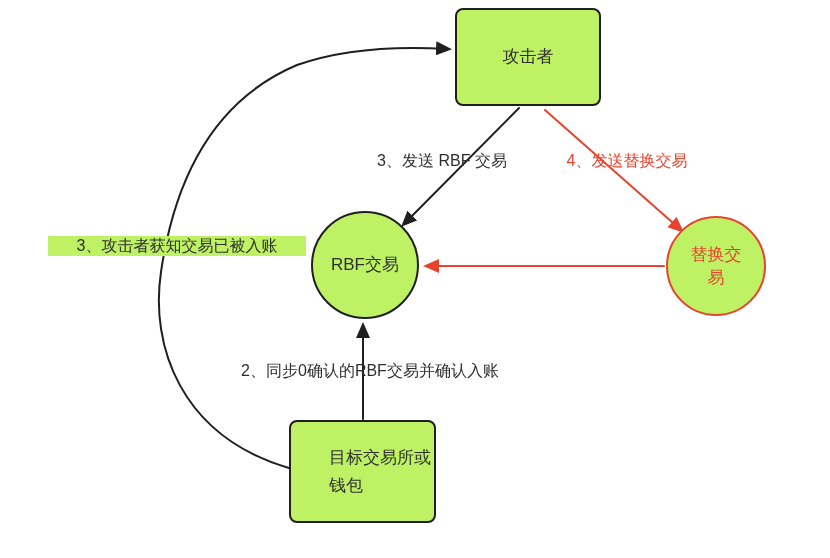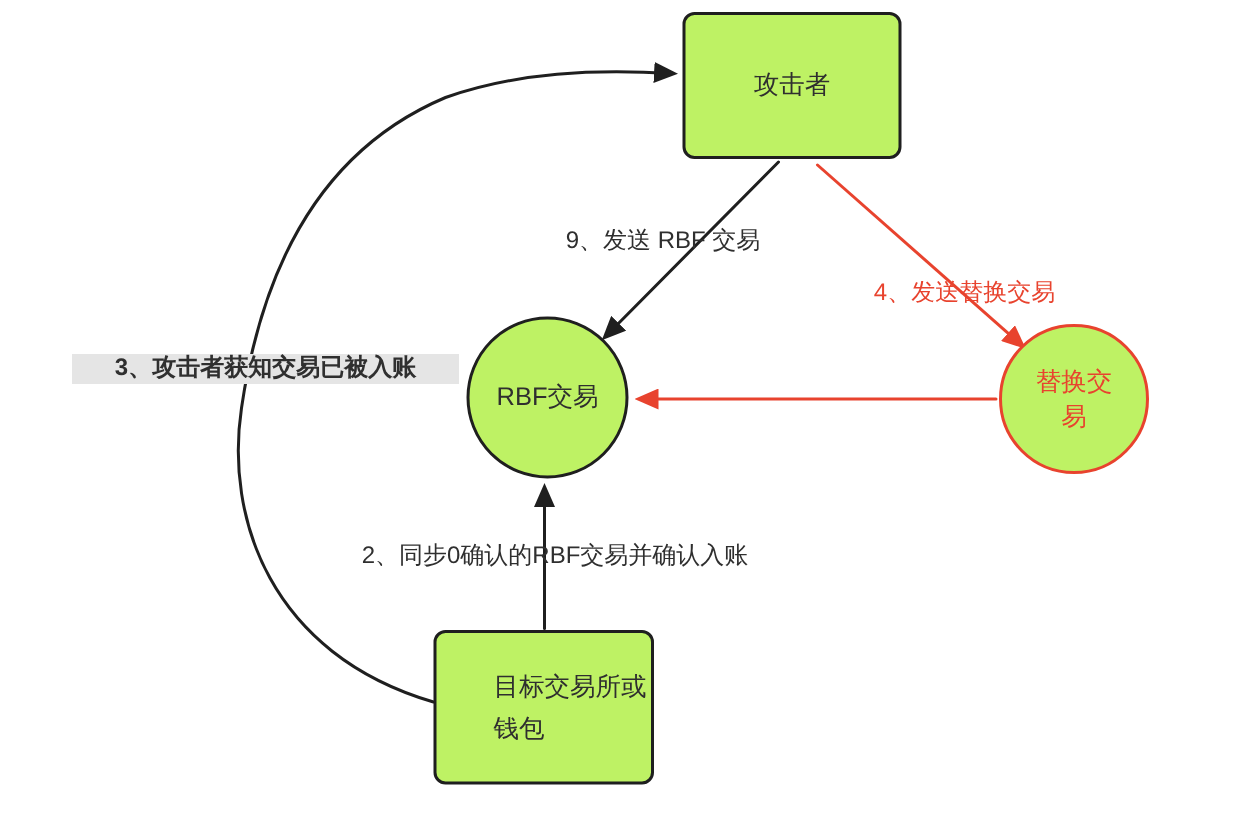--- a/index.html
+++ b/index.html
@@ -56,24 +56,24 @@
 
   .edge-label {
     position: absolute;
     font-size: 16px;
     line-height: 20px;
     color: var(--text);
     text-align: center;
     white-space: nowrap;
   }
   .edge-label.red { color: var(--accent); }
-  .edge-label.on-line { background: #e5e5e5; padding: 0 4px; font-weight: bold; }
+  .edge-label.on-line { background: #bef264; padding: 0 4px; }
 
   .label-step1 { left: 358px; top: 151px; width: 168px; }
-  .label-step4 { left: 562px; top: 151px; width: 162px; margin-top: 35px; }
+  .label-step4 { left: 546px; top: 151px; width: 162px; }
   .label-step5 { left: 458px; top: 255px; width: 190px; }
   .label-step2 { left: 200px; top: 361px; width: 340px; }
   .label-step3 { left: 48px;  top: 236px; width: 258px; }
 </style>
 </head>
 <body>
 
 <div class="canvas">
 
   <svg class="edges" width="830" height="558" viewBox="0 0 830 558">
@@ -108,21 +108,21 @@
   <div class="node circle red node-replacement">
     <span>替换交</span>
     <span>易</span>
   </div>
 
   <div class="node rect node-target">
     <span>目标交易所或</span>
     <span>钱包</span>
   </div>
 
-  <div class="edge-label label-step1">9、发送 RBF 交易</div>
+  <div class="edge-label label-step1">3、发送 RBF 交易</div>
 
   <div class="edge-label red label-step4">4、发送替换交易</div>
 
 
   <div class="edge-label label-step2">2、同步0确认的RBF交易并确认入账</div>
 
   <div class="edge-label on-line label-step3">3、攻击者获知交易已被入账</div>
 
 </div>
 

